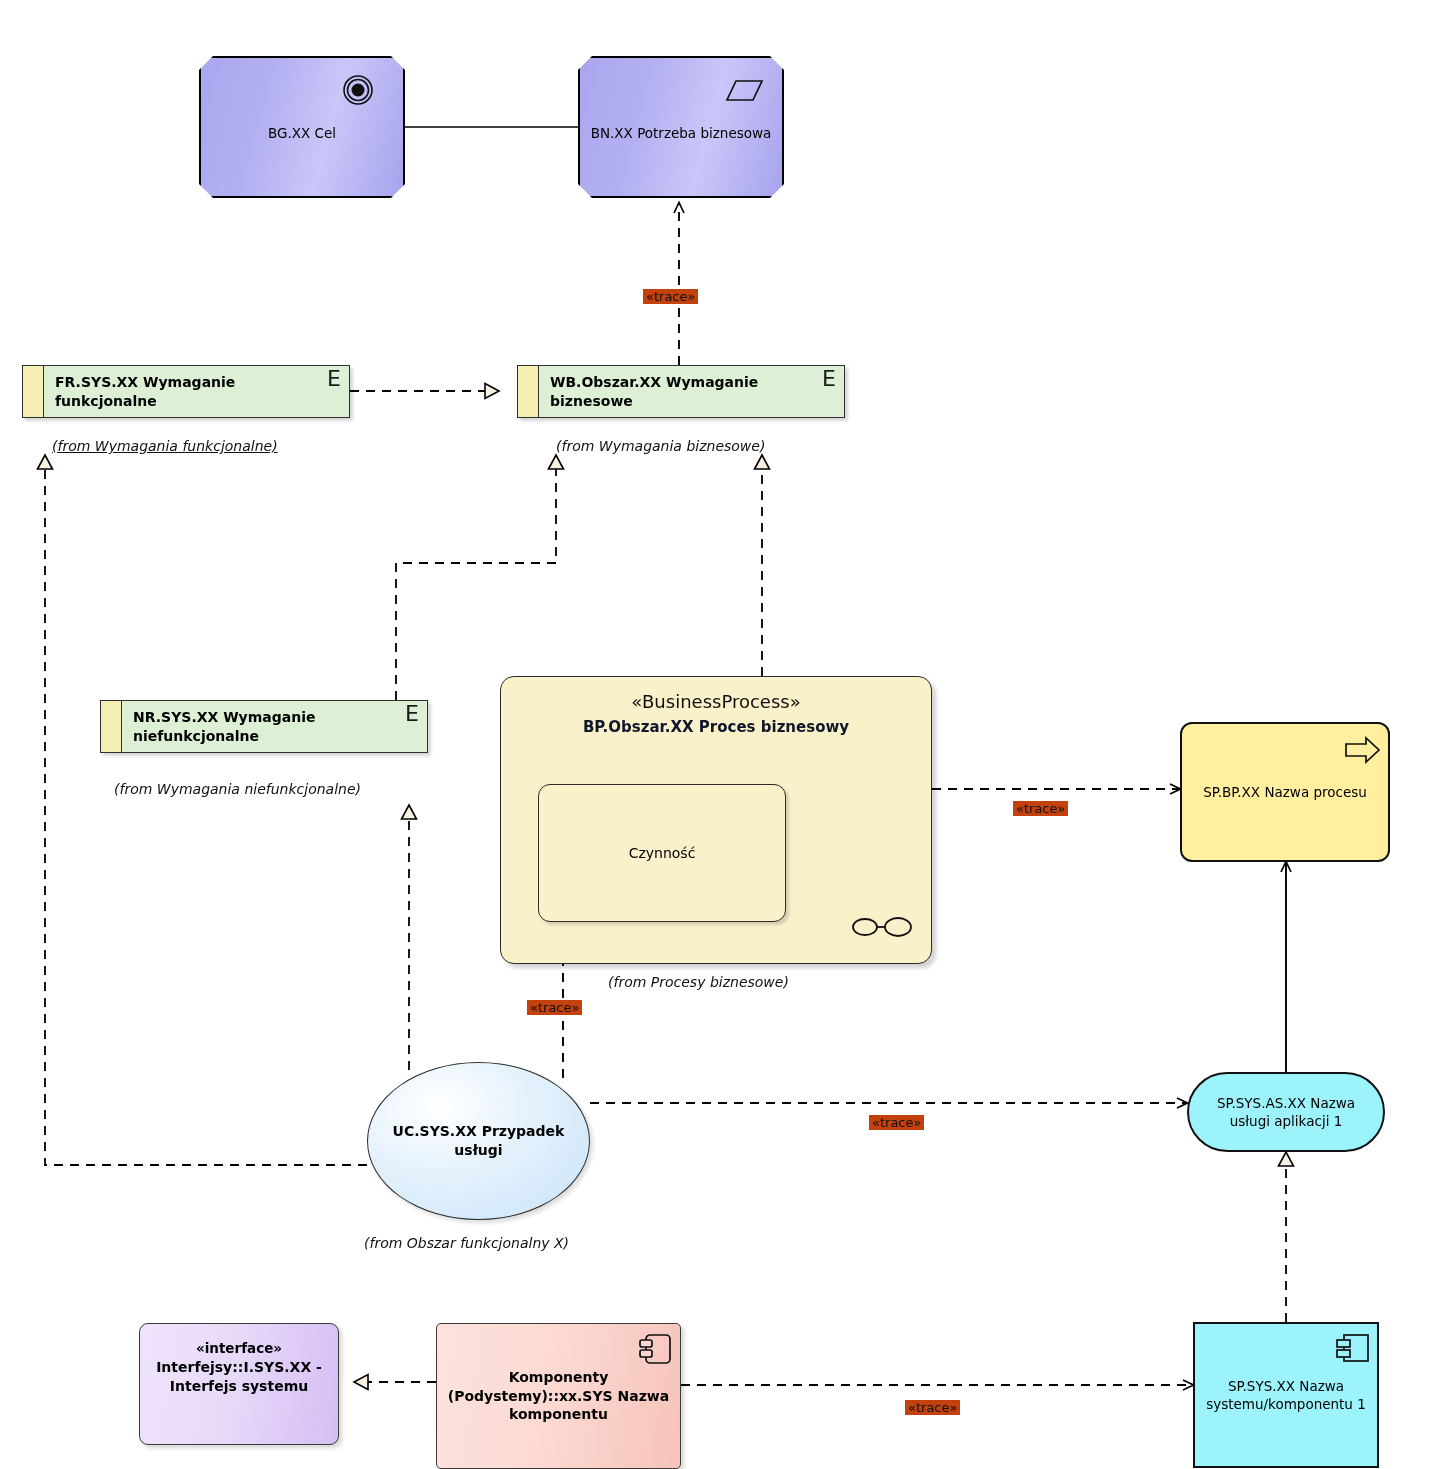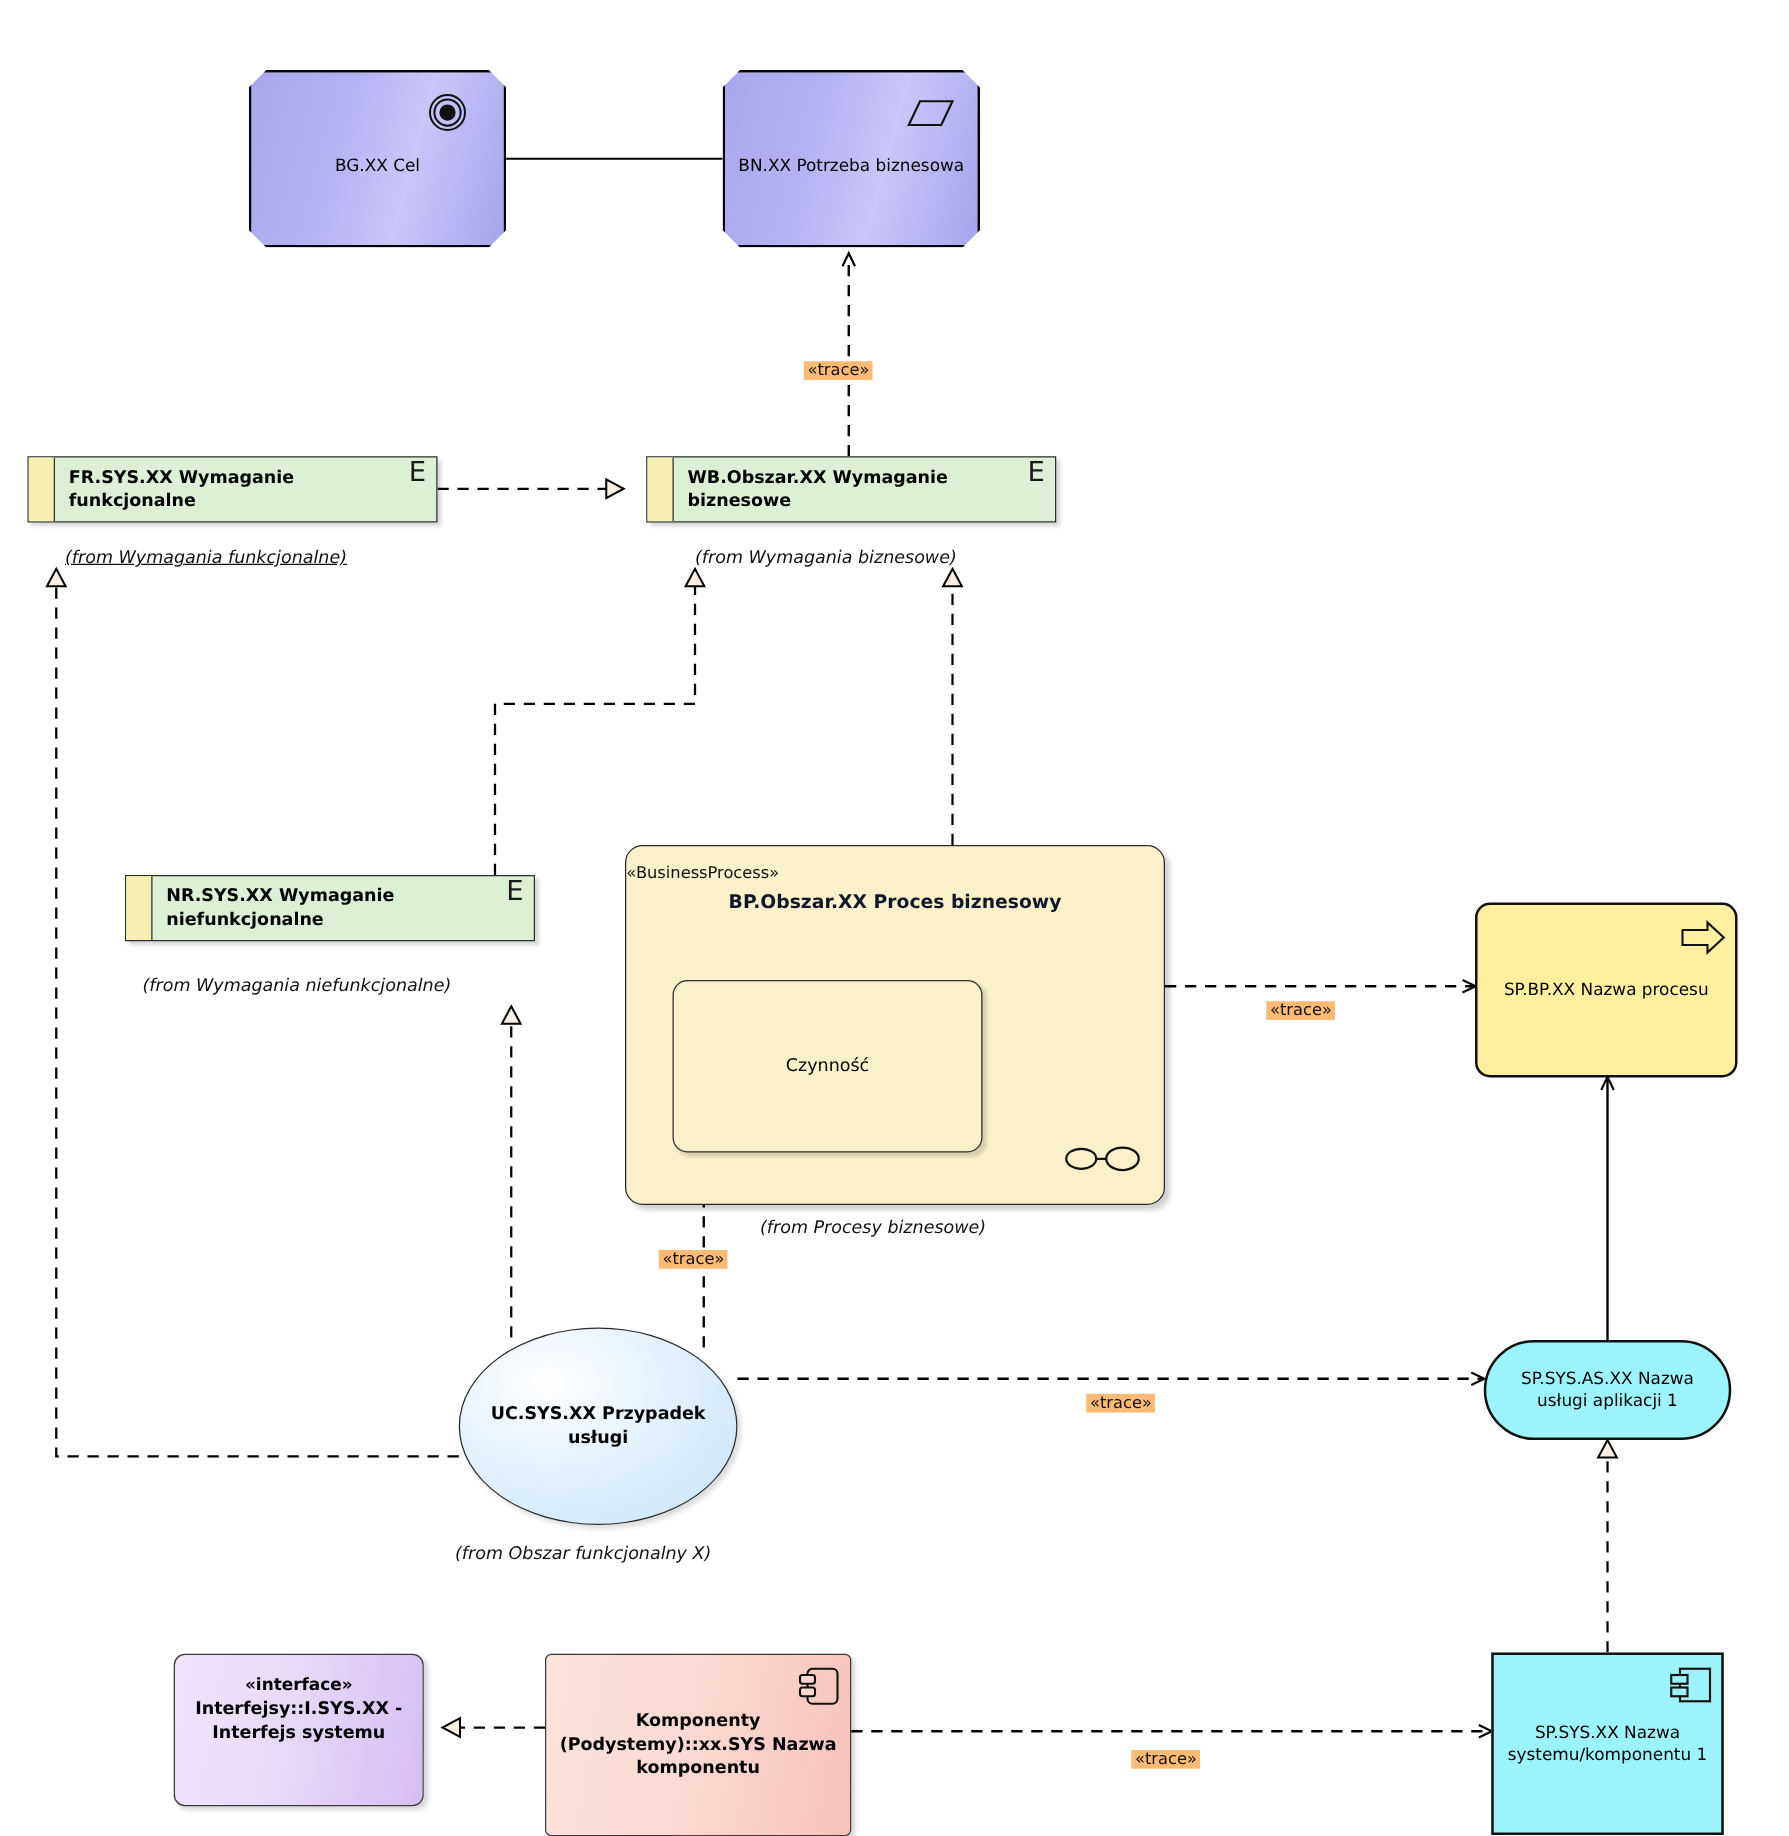--- a/index.html
+++ b/index.html
@@ -27,21 +27,21 @@
        font-size:14px;font-weight:bold;justify-content:flex-start;text-align:left;}
   .req .bar{position:absolute;left:0;top:0;bottom:0;width:20px;background:#f5efb2;
             border-right:1.6px solid #2f2f2f;}
   .req .lbl{padding-left:32px;padding-right:24px;}
   .req .ricon{position:absolute;right:8px;top:2px;font-size:22px;font-weight:400;
               font-family:"DejaVu Sans",sans-serif;line-height:1;color:#1a1a1a;}
 
   
   .bp{background:#faf0ca;border:1.8px solid #2b2b2b;border-radius:14px;
       box-shadow:4px 4px 4px rgba(0,0,0,.18);display:block;}
-  .bp .stereo{text-align:left;font-size:13px;margin-top:14px;color:#111;}
+  .bp .stereo{text-align:center;font-size:18px;margin-top:14px;color:#111;}
   .bp .title{text-align:center;font-size:15px;font-weight:bold;margin-top:6px;color:#0f172a;}
   .act{position:absolute;background:#faf0ca;border:1.7px solid #2b2b2b;border-radius:12px;
        display:flex;align-items:center;justify-content:center;font-size:14px;
        box-shadow:3px 3px 3px rgba(0,0,0,.14);}
 
   
   .amyellow{background:#ffef9e;border:2px solid #111;border-radius:12px;font-size:13.5px;}
 
   
   .amsvc{background:#9df3fb;border:2px solid #111;border-radius:54px;font-size:13.5px;}
@@ -64,21 +64,21 @@
   
   .cmp{background:linear-gradient(100deg,#fde2dd 0%,#fbdad3 45%,#f6c3ba 100%);
        border:1.8px solid #3a3a3a;border-radius:5px;font-size:14px;font-weight:bold;
        box-shadow:3px 3px 4px rgba(0,0,0,.16);}
 
   
   .fromcap{position:absolute;font-size:14px;font-style:italic;color:#111;
            white-space:nowrap;font-family:"DejaVu Sans","Liberation Sans",sans-serif;}
 
   
-  .elabel{position:absolute;font-size:13px;color:#111;background:#fdba74;padding:0 3px;
+  .elabel{position:absolute;font-size:13px;color:#111;background:#c2410c;padding:0 3px;
           white-space:nowrap;}
 
   .icn{position:absolute;}
 </style>
 </head>
 <body>
 
 <div id="canvas">
 
   <svg id="edges" viewBox="0 0 1431 1469" xmlns="http://www.w3.org/2000/svg">

